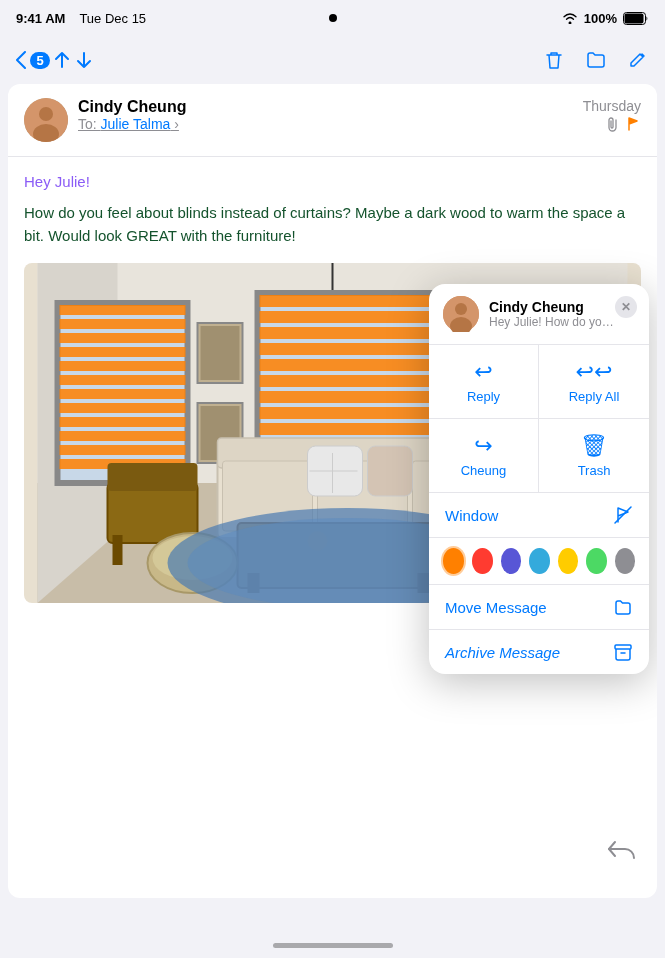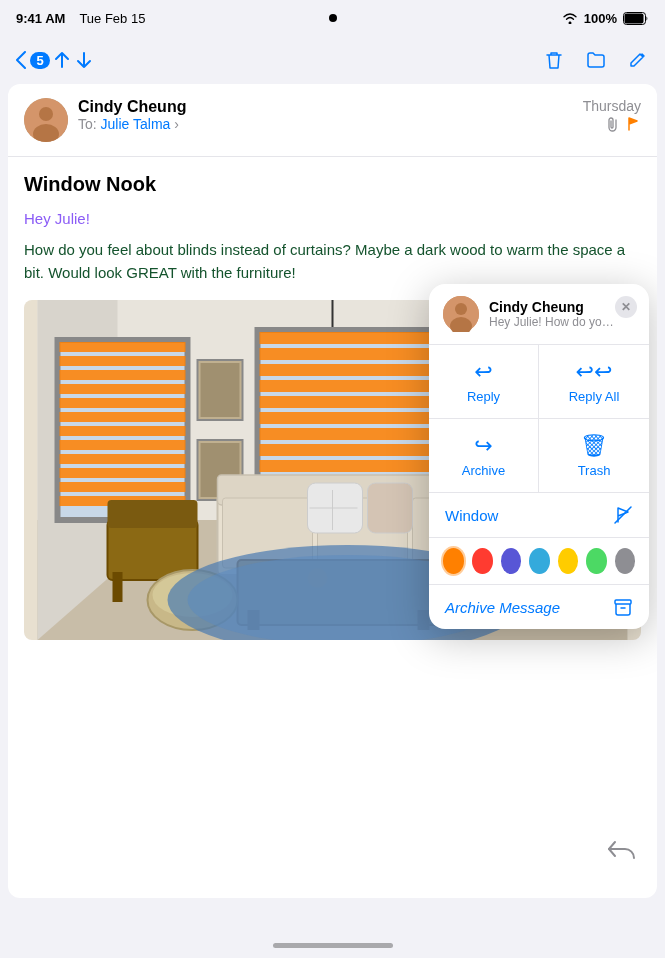--- a/index.html
+++ b/index.html
@@ -125,20 +125,21 @@
       flex: 1;
     }
     .sender-name {
       font-size: 16px;
       font-weight: 600;
       color: #000;
     }
     .sender-to {
       font-size: 14px;
       color: #8e8e93;
+      text-decoration: underline;
     }
     .sender-to span {
       color: #007aff;
     }
     .email-meta {
       text-align: right;
     }
     .email-date {
       font-size: 14px;
       color: #8e8e93;
@@ -325,21 +326,21 @@
       width: 100%;
       height: 100%;
     }
   </style>
 </head>
 <body>
 
 <div class="status-bar">
   <div style="display:flex;align-items:center;gap:6px;">
     <span class="status-time">9:41 AM</span>
-    <span class="status-date">Tue Feb 15</span>
+    <span class="status-date">Tue Dec 15</span>
   </div>
   <div class="dot-notch"></div>
   <div class="status-icons">
 
     <svg width="16" height="12" viewBox="0 0 16 12">
       <path d="M8 9.5c.8 0 1.5.7 1.5 1.5S8.8 12.5 8 12.5 6.5 11.8 6.5 11 7.2 9.5 8 9.5z" fill="#000"></path>
       <path d="M4.5 7.2C5.6 6.1 6.7 5.5 8 5.5s2.4.6 3.5 1.7" stroke="#000" stroke-width="1.3" fill="none" stroke-linecap="round"></path>
       <path d="M2 4.7C3.7 3 5.7 2 8 2s4.3 1 6 2.7" stroke="#000" stroke-width="1.3" fill="none" stroke-linecap="round"></path>
     </svg>
 
@@ -403,21 +404,20 @@
           <path d="M11 4v7.5a3.5 3.5 0 01-7 0V4a2 2 0 014 0v7a1 1 0 01-2 0V5" stroke="#8e8e93" stroke-width="1.3" fill="none" stroke-linecap="round"></path>
         </svg>
         <svg width="16" height="16" viewBox="0 0 16 16">
           <path d="M4 2v12M4 2l8 3-8 3" stroke="#FF8000" stroke-width="1.5" fill="#FF8000" stroke-linecap="round" stroke-linejoin="round"></path>
         </svg>
       </div>
     </div>
   </div>
 
   <div class="email-body">
-    <div class="email-subject">Window Nook</div>
     <div class="email-greeting">Hey Julie!</div>
     <div class="email-text">How do you feel about blinds instead of curtains? Maybe a dark wood to warm the space a bit. Would look GREAT with the furniture!</div>
 
     <div class="room-image">
       <svg class="room-svg" viewBox="0 0 590 340" xmlns="http://www.w3.org/2000/svg">
 
         <rect width="590" height="340" fill="#e8e4dc"></rect>
 
         <polygon points="0,220 590,220 590,340 0,340" fill="#c8bda8"></polygon>
 
@@ -535,21 +535,21 @@
       <button class="action-btn">
         <span class="action-icon">↩</span>
         <span class="action-label">Reply</span>
       </button>
       <button class="action-btn">
         <span class="action-icon">↩↩</span>
         <span class="action-label">Reply All</span>
       </button>
       <button class="action-btn">
         <span class="action-icon">↪</span>
-        <span class="action-label">Archive</span>
+        <span class="action-label">Cheung</span>
       </button>
       <button class="action-btn">
         <span class="action-icon">🗑</span>
         <span class="action-label">Trash</span>
       </button>
     </div>
 
     <div class="list-action">
       <span class="list-action-label">Window</span>
       <svg width="20" height="20" viewBox="0 0 20 20">
@@ -562,20 +562,26 @@
       <div class="color-dot" style="background:#FF8000;border:2.5px solid #FF8000;box-shadow:0 0 0 2px rgba(255,128,0,0.4);"></div>
       <div class="color-dot" style="background:#FF3B30;"></div>
       <div class="color-dot" style="background:#5856D6;"></div>
       <div class="color-dot" style="background:#34AADC;"></div>
       <div class="color-dot" style="background:#FFCC00;"></div>
       <div class="color-dot" style="background:#4CD964;"></div>
       <div class="color-dot" style="background:#8E8E93;"></div>
     </div>
 
 
+    <div class="list-action">
+      <span class="list-action-label">Move Message</span>
+      <svg width="20" height="20" viewBox="0 0 20 20">
+        <path d="M3 6c0-1.1.9-2 2-2h2.5l2 2H15c1.1 0 2 .9 2 2v7c0 1.1-.9 2-2 2H5c-1.1 0-2-.9-2-2V6z" stroke="#007aff" stroke-width="1.5" fill="none"></path>
+      </svg>
+    </div>
 
     <div class="list-action" style="border-bottom:none;font-style:italic;">
       <span class="list-action-label">Archive Message</span>
       <svg width="20" height="20" viewBox="0 0 20 20">
         <rect x="2" y="3" width="16" height="4" rx="1" stroke="#007aff" stroke-width="1.5" fill="none"></rect>
         <path d="M3 7v9c0 1 .9 2 2 2h10c1.1 0 2-1 2-2V7" stroke="#007aff" stroke-width="1.5" fill="none"></path>
         <path d="M8 11h4" stroke="#007aff" stroke-width="1.5" stroke-linecap="round"></path>
       </svg>
     </div>
   </div>

